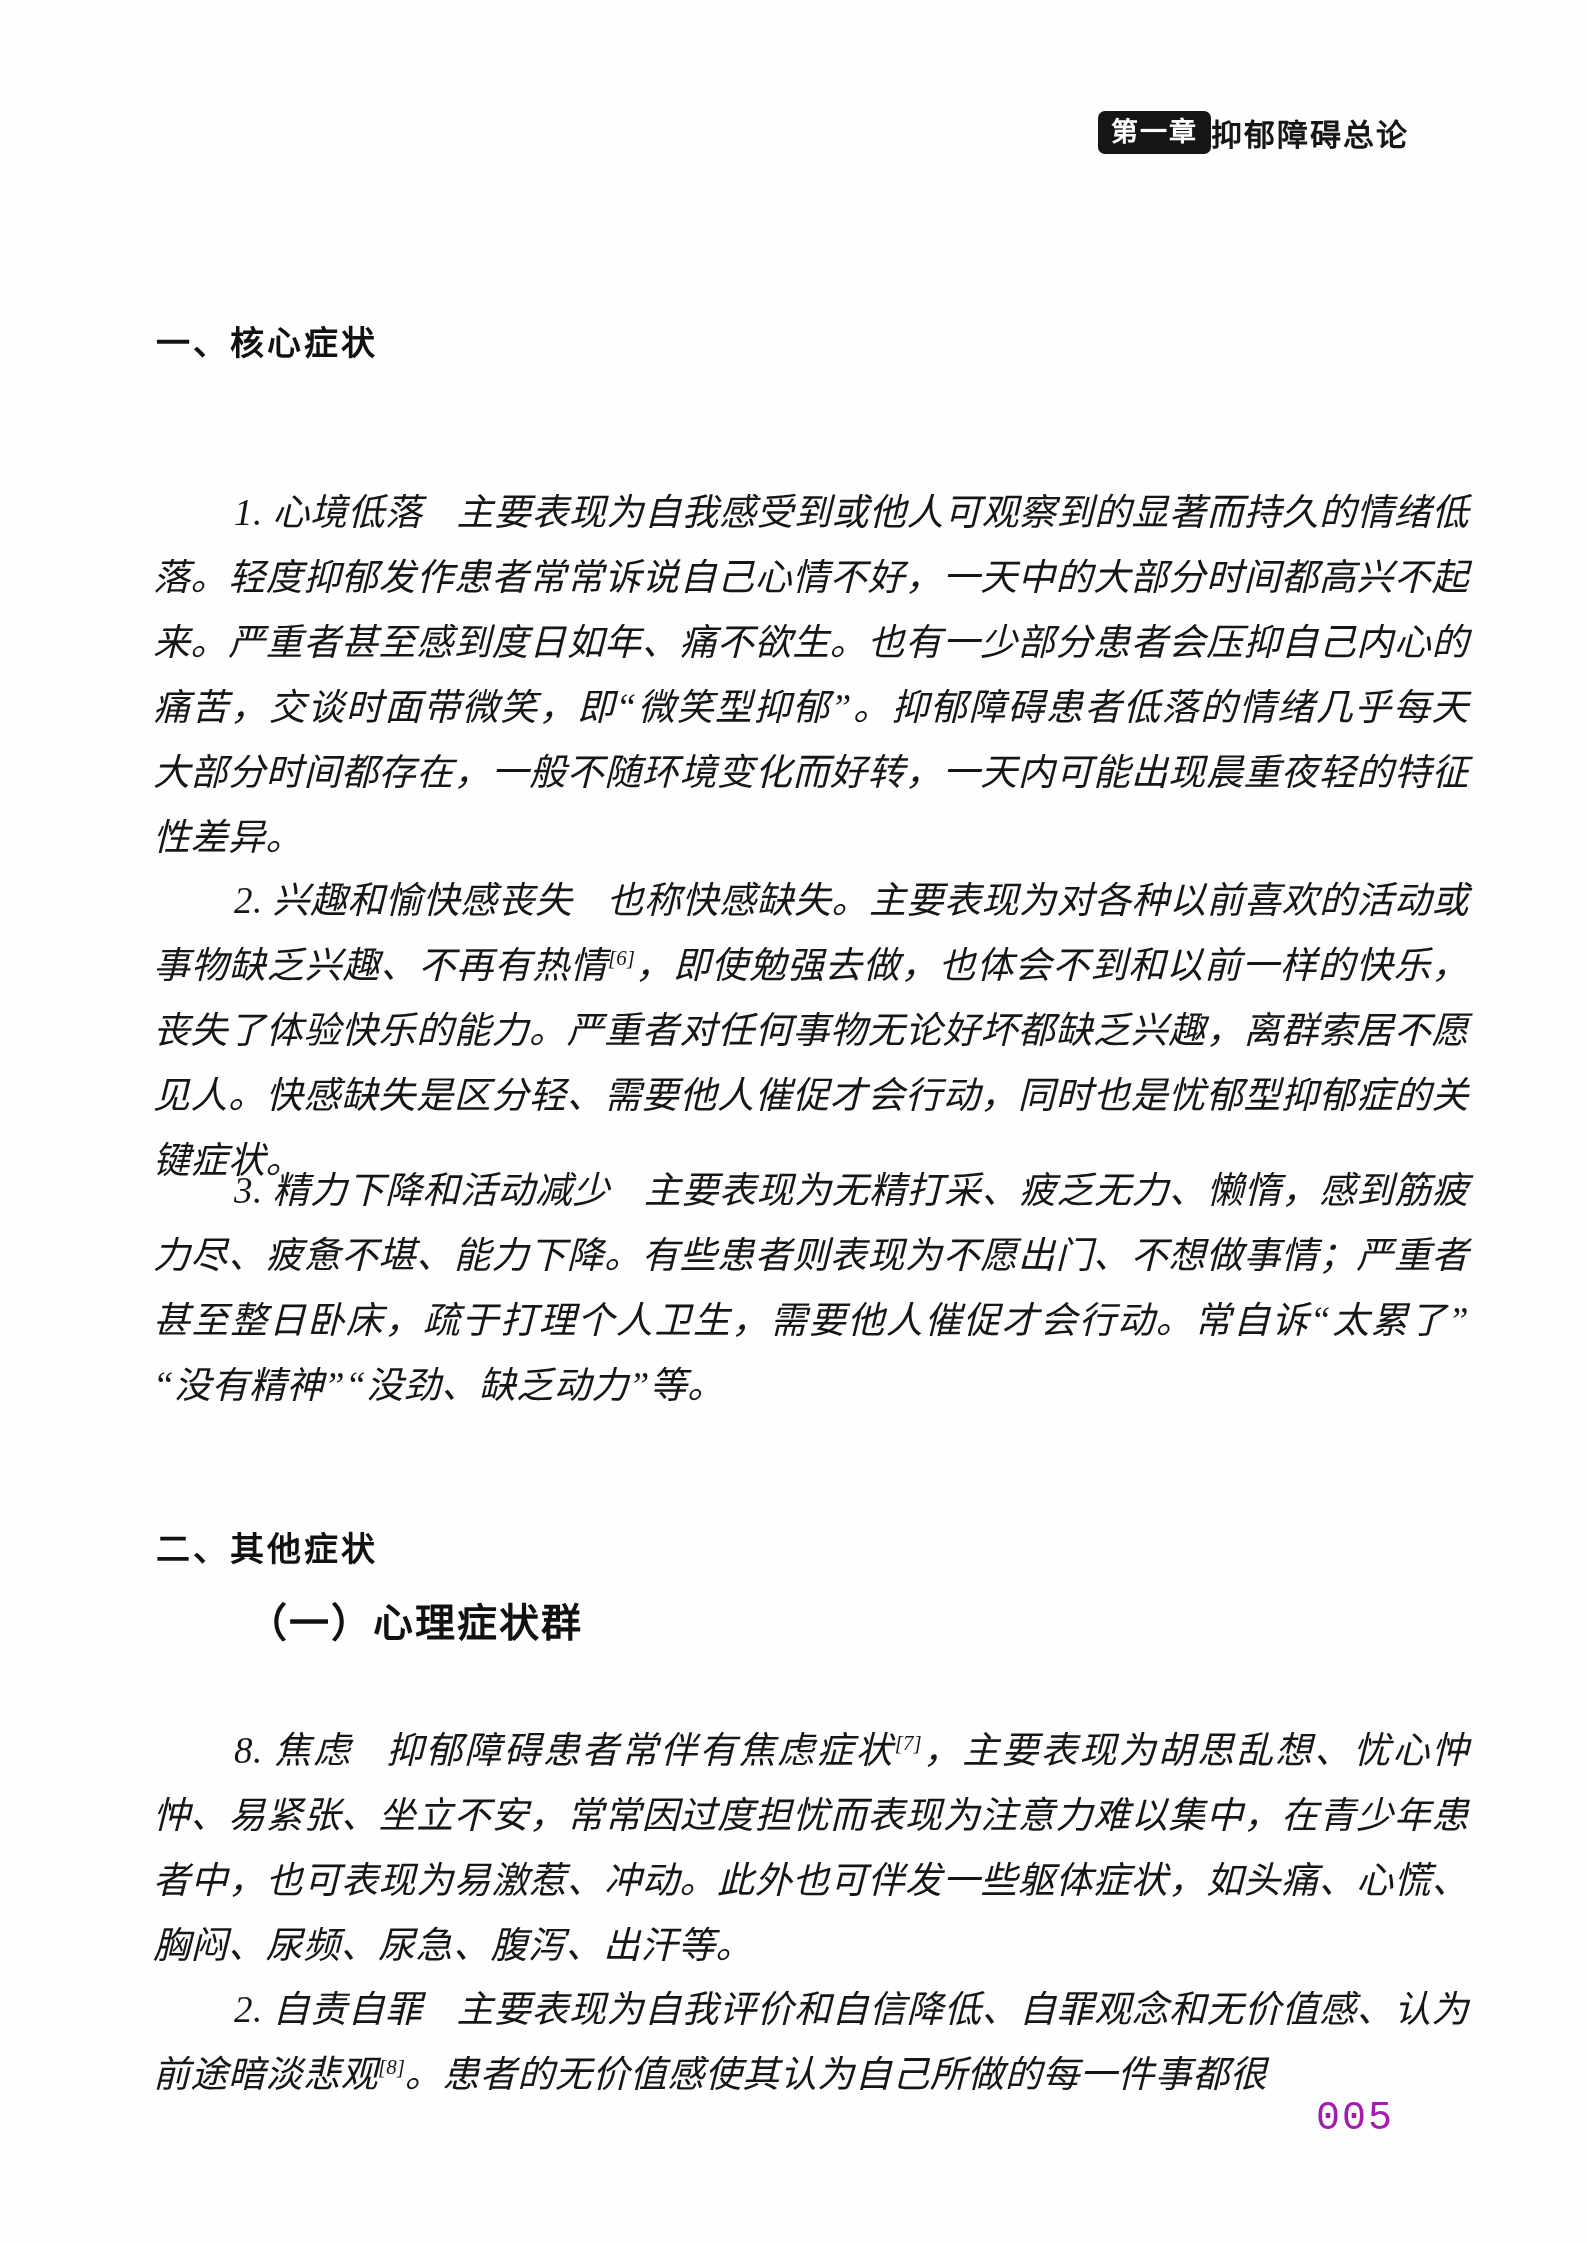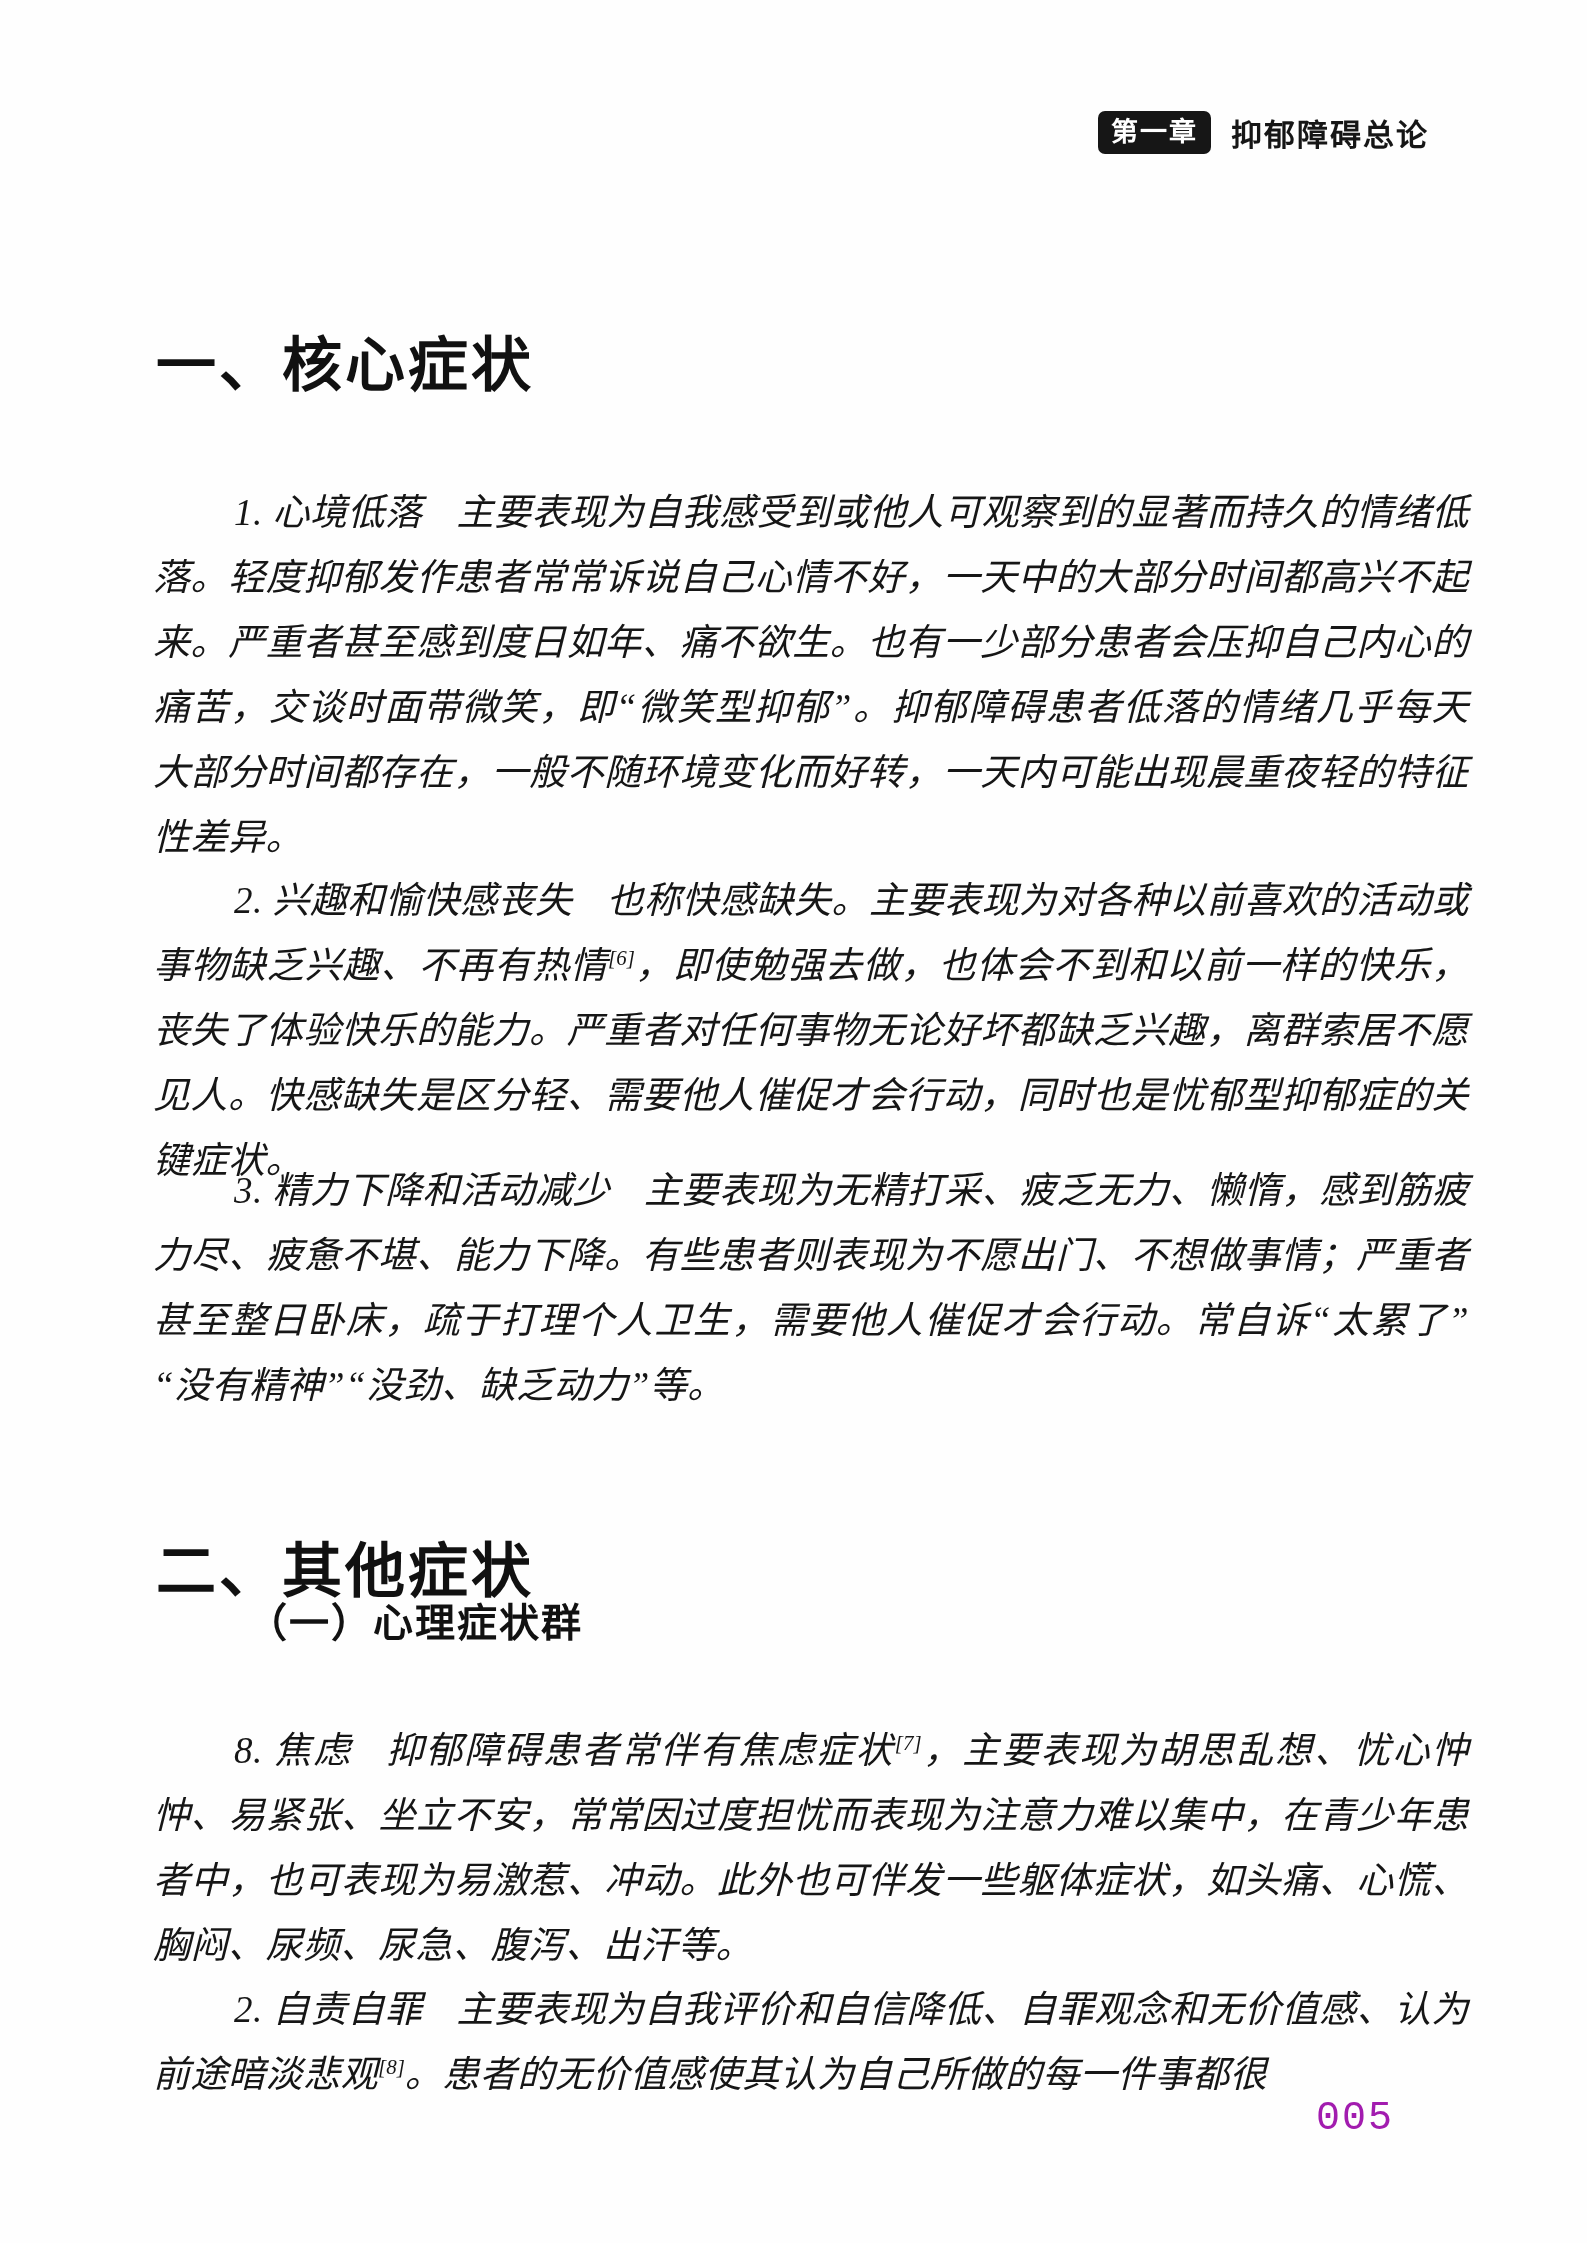--- a/index.html
+++ b/index.html
@@ -7,38 +7,38 @@
     position:relative;
     width:1587px;height:2243px;
     background:#fefefe;
     color:#161616;
     font-family:"Liberation Serif","DejaVu Serif",serif;
     overflow:hidden;
   }
   
   .chapter-header{
     position:absolute;top:110px;left:1098px;
-    display:flex;align-items:center;gap:20px;
+    display:flex;align-items:center;
   }
   .chapter-badge{
     background:#161616;color:#ffffff;
     font-family:"Liberation Sans","DejaVu Sans",sans-serif;
     font-weight:700;font-size:27px;line-height:1;
     padding:8px 13px;border-radius:7px;letter-spacing:2px;
     display:inline-block;
   }
   .chapter-title{
     font-family:"Liberation Sans","DejaVu Sans",sans-serif;
     font-weight:700;font-size:31px;letter-spacing:2px;
   }
   
   .h1{
     position:absolute;left:156px;margin:0;
     font-family:"Liberation Sans","DejaVu Sans",sans-serif;
-    font-weight:800;font-size:60px;letter-spacing:3px;color:#111;
+    font-weight:800;font-size:34px;letter-spacing:3px;color:#111;
   }
   #h1-core{top:316px;}
   #h1-other{top:1522px;}
   .h2{
     position:absolute;left:247px;margin:0;
     font-family:"Liberation Sans","DejaVu Sans",sans-serif;
     font-weight:700;font-size:40px;letter-spacing:2px;color:#111;
   }
   #h2-psych{top:1591px;}
   

